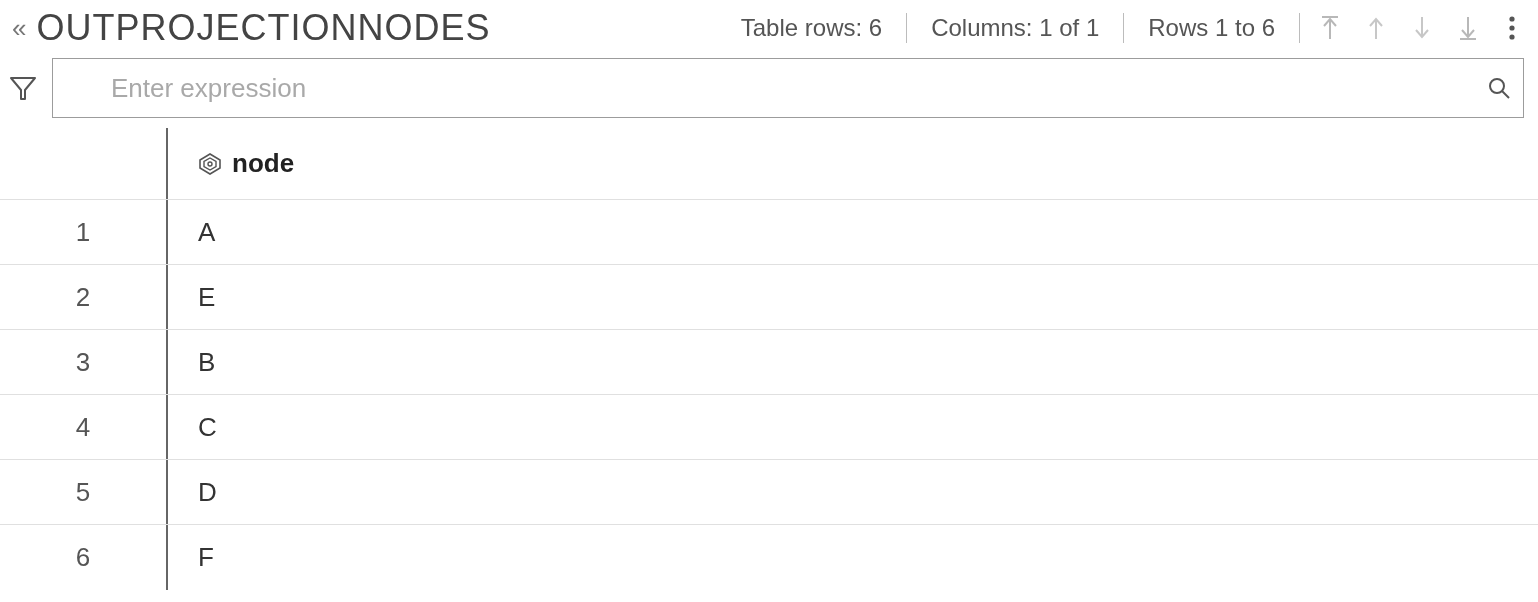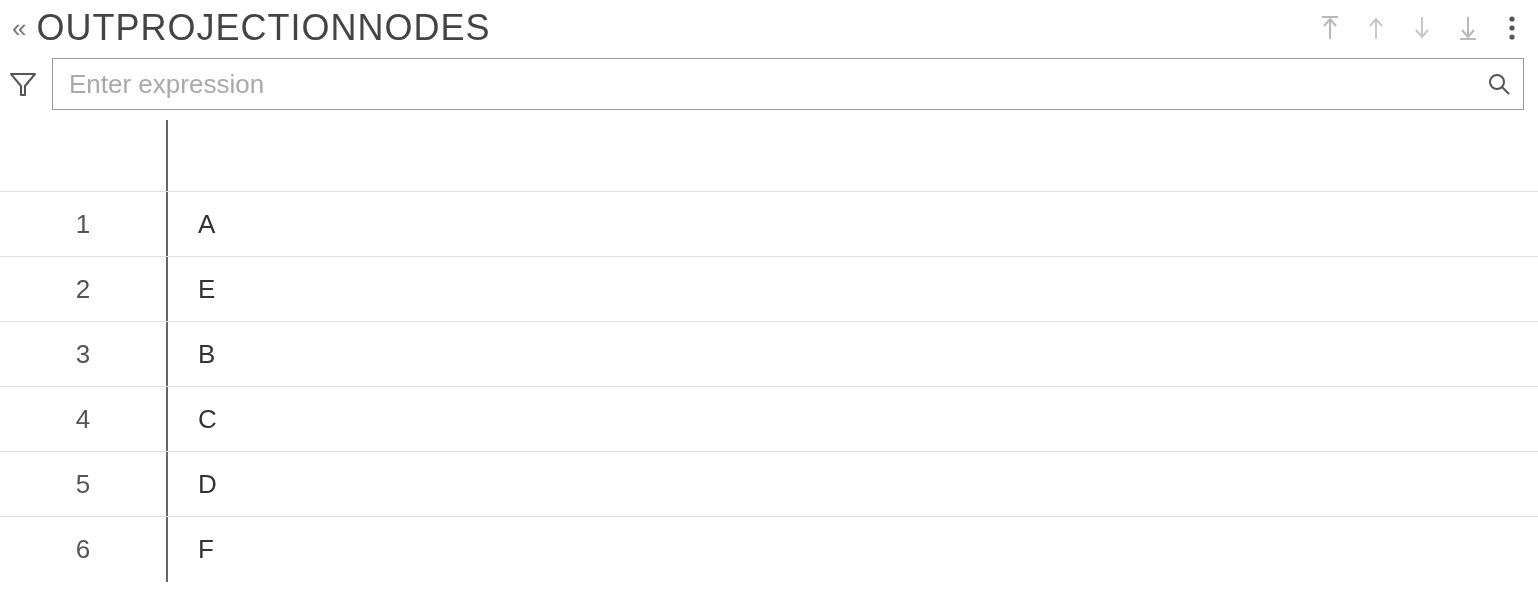--- a/index.html
+++ b/index.html
@@ -70,23 +70,24 @@
     gap: 14px;
   }
   .filter-icon {
     flex: 0 0 auto;
     cursor: pointer;
   }
   .expr-wrap {
     flex: 1;
     position: relative;
     border: 1px solid #9c9c9c;
-    height: 52px;
+    height: 60px;
     display: flex;
     align-items: flex-end;
+    padding-left: 42px;
   }
   .expr-input {
     flex: 1;
     border: none;
     outline: none;
     font-size: 26px;
     color: #333;
     padding: 0 48px 0 16px;
     height: 100%;
     background: transparent;
@@ -142,20 +143,28 @@
 
   svg { display: block; }
 </style>
 </head>
 <body>
 
 <div class="toolbar">
   <div class="back-btn">«</div>
   <div class="title">OUTPROJECTIONNODES</div>
   <div class="spacer"></div>
+  <div class="info-group">
+    <div class="info-item">Table rows: 6</div>
+    <div class="divider"></div>
+    <div class="info-item">Columns: 1 of 1</div>
+    <div class="divider"></div>
+    <div class="info-item">Rows 1 to 6</div>
+    <div class="divider"></div>
+  </div>
   <div class="nav-icons">
     <span class="nav-icon">
       <svg width="20" height="26" viewBox="0 0 20 26">
           <line x1="2" y1="2" x2="18" y2="2" stroke="#b8b8b8" stroke-width="2"></line>
           <line x1="10" y1="24" x2="10" y2="4" stroke="#b8b8b8" stroke-width="2"></line>
           <polyline points="4,11 10,4 16,11" fill="none" stroke="#b8b8b8" stroke-width="2"></polyline>
         </svg>
     </span>
     <span class="nav-icon">
       <svg width="20" height="26" viewBox="0 0 20 26">
@@ -199,20 +208,30 @@
           <circle cx="10" cy="10" r="7" fill="none" stroke="#555" stroke-width="2"></circle>
           <line x1="15" y1="15" x2="22" y2="22" stroke="#555" stroke-width="2"></line>
         </svg>
     </span>
   </div>
 </div>
 
 <div class="grid">
   <div class="row header">
     <div class="col-index"></div>
+    <div class="col-data">
+      <span class="node-icon">
+        <svg width="24" height="24" viewBox="0 0 24 24">
+            <polygon points="12,2 22,8 22,16 12,22 2,16 2,8" fill="none" stroke="#555" stroke-width="1.6"></polygon>
+            <polygon points="12,6 18,9.5 18,14.5 12,18 6,14.5 6,9.5" fill="none" stroke="#555" stroke-width="1.4"></polygon>
+            <circle cx="12" cy="12" r="2" fill="none" stroke="#555" stroke-width="1.4"></circle>
+          </svg>
+      </span>
+      <span>node</span>
+    </div>
   </div>
 
   <div class="row">
     <div class="col-index">1</div>
     <div class="col-data">A</div>
   </div>
   <div class="row">
     <div class="col-index">2</div>
     <div class="col-data">E</div>
   </div>

